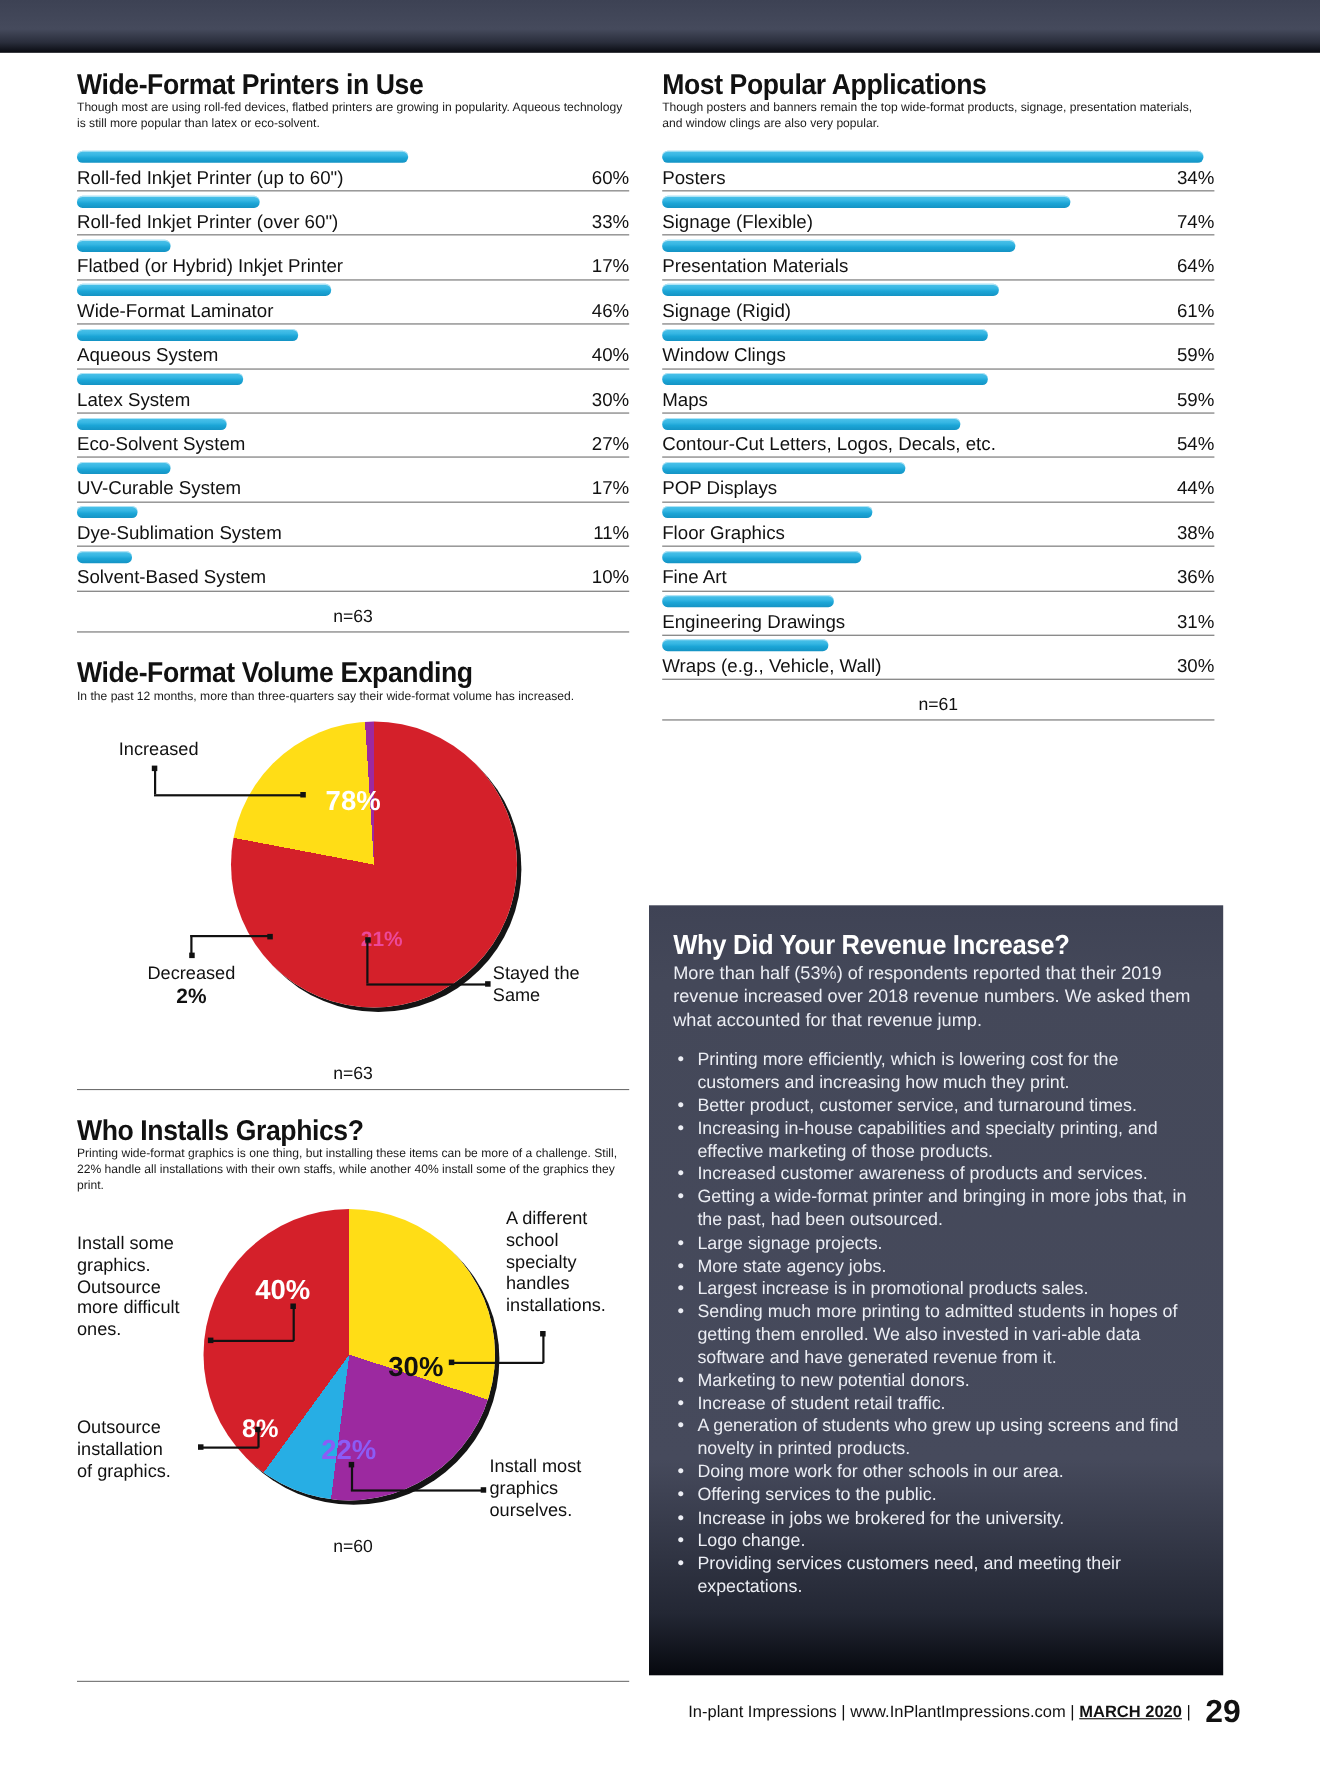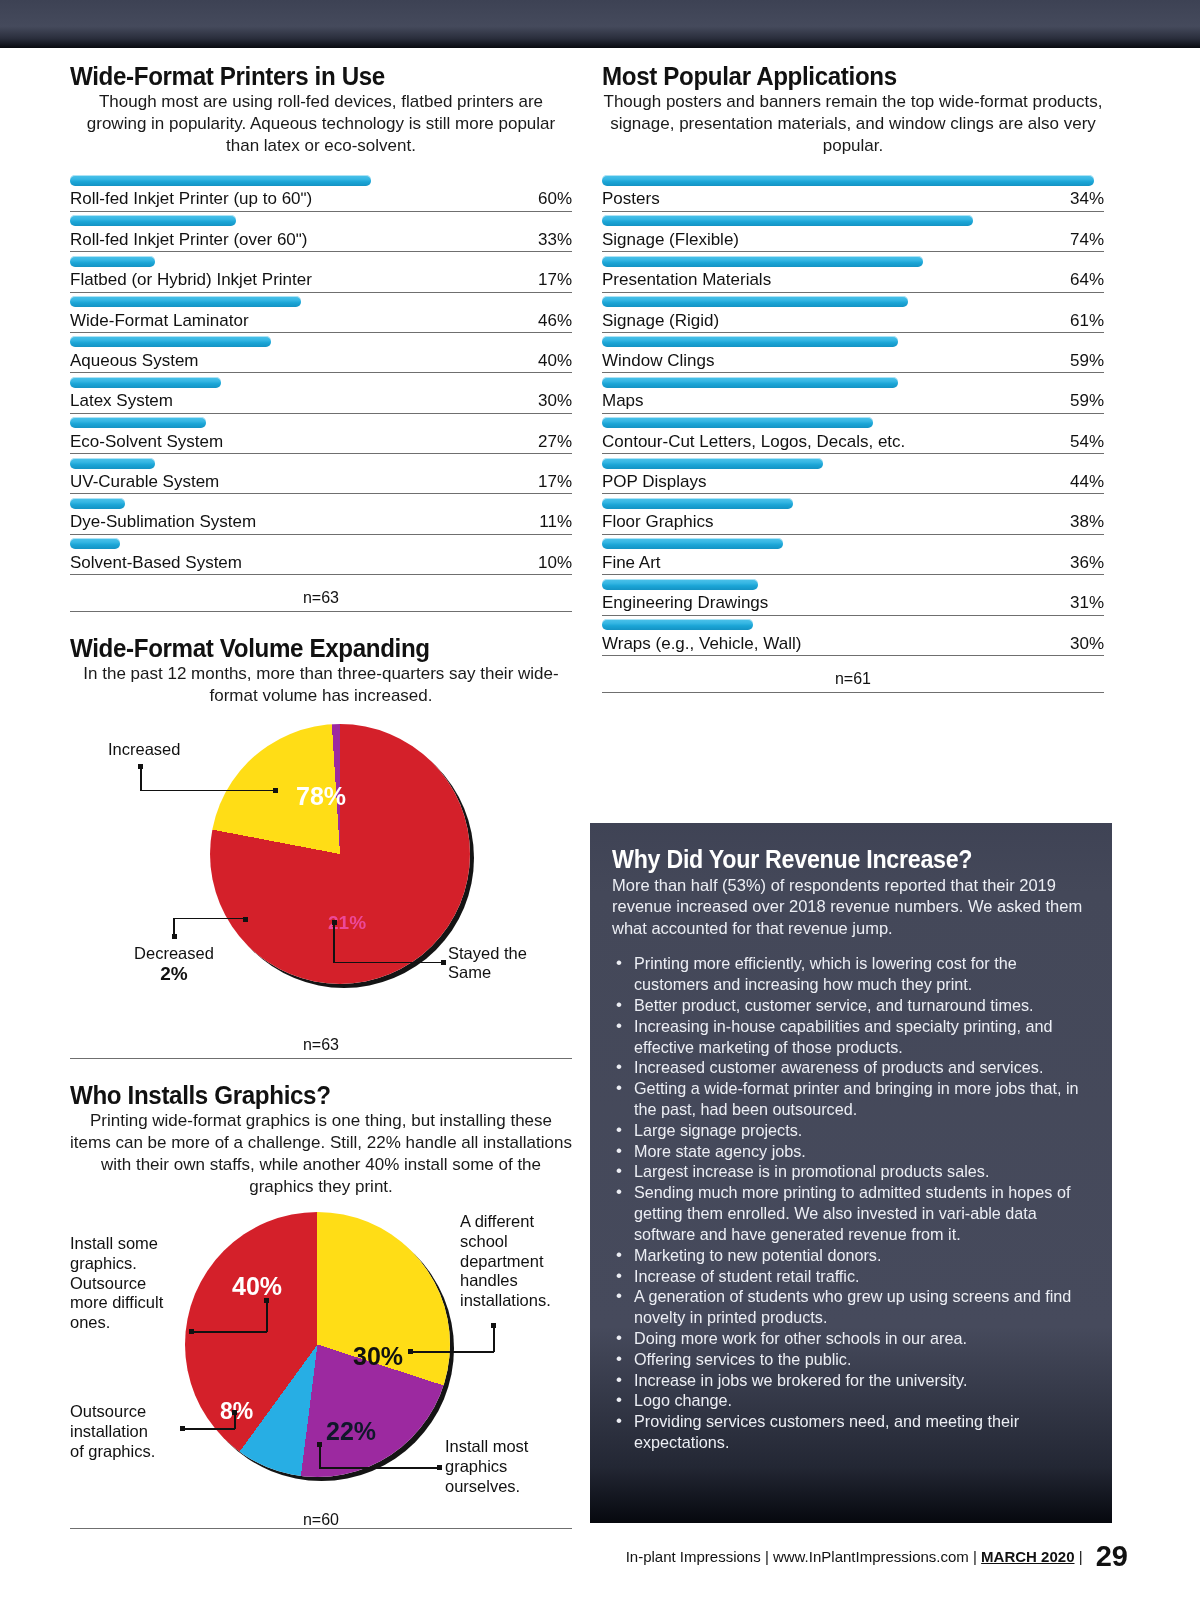--- a/index.html
+++ b/index.html
@@ -22,21 +22,21 @@
   .col-left  { position: absolute; left: 70px;  top: 62px; width: 502px; }
   .col-right { position: absolute; left: 602px; top: 62px; width: 502px; }
 
   h2.sect-title {
     font-size: 26px; font-weight: bold; letter-spacing: -0.4px;
     line-height: 1.08; margin-bottom: 1px;
     font-family: "Liberation Sans", sans-serif;
     transform: scaleX(0.93); transform-origin: left center;
   }
   p.sect-desc {
-    font-size: 17px; line-height: 1.30; color: #1a1a1a; margin-bottom: 14px; text-align: center;
+    font-size: 11px; line-height: 1.30; color: #1a1a1a; margin-bottom: 14px;
   }
 
   
   .bars { width: 100%; }
   .bar-row { position: relative; width: 100%; }
   .bar-track { height: 18px; display: flex; align-items: center; }
   .bar {
     height: 11px; border-radius: 5px;
     background: linear-gradient(to bottom,
         #4ec3ea 0%, #35b6e3 38%, #1ba5d6 62%, #1493c4 100%);
@@ -264,39 +264,39 @@
 
         <div class="pie" style="left:115px; top:0px; width:265px; height:265px;
                     background: conic-gradient(from 0deg,
                       #ffdd16 0deg 108deg,
                       #9c29a0 108deg 187.2deg,
                       #27aee4 187.2deg 216deg,
                       #d4202a 216deg 360deg);"></div>
 
         <div class="pie-pct" style="left:162px; top:60px; font-size:25px; color:#fff;">40%</div>
         <div class="pie-pct" style="left:283px; top:130px; font-size:25px; color:#111;">30%</div>
-        <div class="pie-pct" style="left:222px; top:205px; font-size:25px; color:#0f172a;margin-left:34px;">22%</div>
+        <div class="pie-pct" style="left:222px; top:205px; font-size:25px; color:#8b5cf6;">22%</div>
         <div class="pie-pct" style="left:150px; top:186px; font-size:23px; color:#fff;">8%</div>
 
         <div class="callout" style="left:0px; top:22px; width:118px;">
           <span>Install some</span><br>
           <span>graphics.</span><br>
           <span>Outsource</span><br>
           <span>more difficult</span><br>
           <span>ones.</span>
         </div>
         <div class="dot" style="left:119px; top:117px;"></div>
         <div class="leader" style="left:121px; top:119px; width:76px; height:1.6px;"></div>
         <div class="leader" style="left:196px; top:88px; width:1.6px; height:32px;"></div>
         <div class="dot" style="left:194px; top:86px;"></div>
 
         <div class="callout" style="left:390px; top:0px; width:118px;">
           <span>A different</span><br>
           <span>school</span><br>
-          <span>department</span><br>
+          <span>specialty</span><br>
           <span>handles</span><br>
           <span>installations.</span>
         </div>
         <div class="dot" style="left:338px; top:137px;"></div>
         <div class="leader" style="left:340px; top:139px; width:84px; height:1.6px;"></div>
         <div class="leader" style="left:423px; top:113px; width:1.6px; height:27px;"></div>
         <div class="dot" style="left:421px; top:111px;"></div>
 
         <div class="callout" style="left:0px; top:190px; width:120px;">
           <span>Outsource</span><br>

